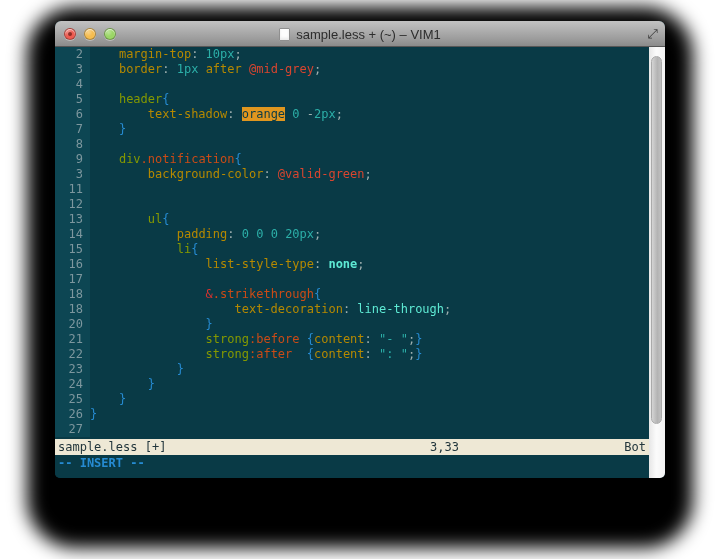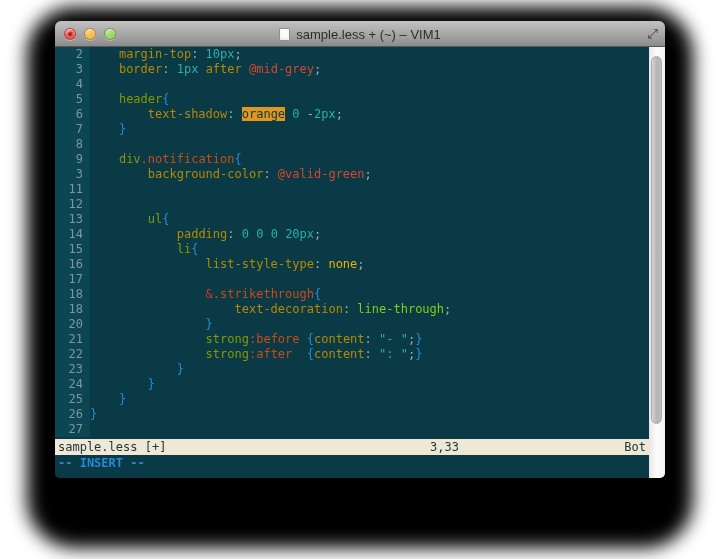--- a/index.html
+++ b/index.html
@@ -138,33 +138,33 @@
             <div class="row">
               <span class="ln">14</span>
               <span class="code"><span>            </span><span style="color: rgb(181, 137, 0);">padding</span><span style="color: rgb(159, 176, 176);">: </span><span style="color: rgb(44, 175, 168);">0</span><span> </span><span style="color: rgb(44, 175, 168);">0</span><span> </span><span style="color: rgb(44, 175, 168);">0</span><span> </span><span style="color: rgb(44, 175, 168);">20px</span><span style="color: rgb(159, 176, 176);">;</span></span>
             </div>
             <div class="row">
               <span class="ln">15</span>
               <span class="code"><span>            </span><span style="color: rgb(133, 153, 0);">li</span><span style="color: rgb(38, 139, 210);">{</span></span>
             </div>
             <div class="row">
               <span class="ln">16</span>
-              <span class="code"><span>                </span><span style="color: rgb(181, 137, 0);">list-style-type</span><span style="color: rgb(159, 176, 176);">: </span><span style="color: #eab308;">none</span><span style="color: rgb(159, 176, 176);">;</span></span>
+              <span class="code"><span>                </span><span style="color: rgb(181, 137, 0);">list-style-type</span><span style="color: rgb(159, 176, 176);">: </span><span style="color: #5eead4; font-weight: bold;">none</span><span style="color: rgb(159, 176, 176);">;</span></span>
             </div>
             <div class="row">
               <span class="ln">17</span>
               <span class="code"></span>
             </div>
             <div class="row">
               <span class="ln">18</span>
               <span class="code"><span>                </span><span style="color: rgb(220, 50, 47);">&amp;</span><span style="color: rgb(203, 75, 22);">.strikethrough</span><span style="color: rgb(38, 139, 210);">{</span></span>
             </div>
             <div class="row">
               <span class="ln">18</span>
-              <span class="code"><span>                    </span><span style="color: rgb(181, 137, 0);">text-decoration</span><span style="color: rgb(159, 176, 176);">: </span><span style="color: #84cc16;">line-through</span><span style="color: rgb(159, 176, 176);">;</span></span>
+              <span class="code"><span>                    </span><span style="color: rgb(181, 137, 0);">text-decoration</span><span style="color: rgb(159, 176, 176);">: </span><span style="color: #5eead4;">line-through</span><span style="color: rgb(159, 176, 176);">;</span></span>
             </div>
             <div class="row">
               <span class="ln">20</span>
               <span class="code"><span>                </span><span style="color: rgb(38, 139, 210);">}</span></span>
             </div>
             <div class="row">
               <span class="ln">21</span>
               <span class="code"><span>                </span><span style="color: rgb(133, 153, 0);">strong</span><span style="color: rgb(203, 75, 22);">:before</span><span> </span><span style="color: rgb(38, 139, 210);">{</span><span style="color: rgb(181, 137, 0);">content</span><span style="color: rgb(159, 176, 176);">: </span><span style="color: rgb(44, 175, 168);">"- "</span><span style="color: rgb(159, 176, 176);">;</span><span style="color: rgb(38, 139, 210);">}</span></span>
             </div>
             <div class="row">

